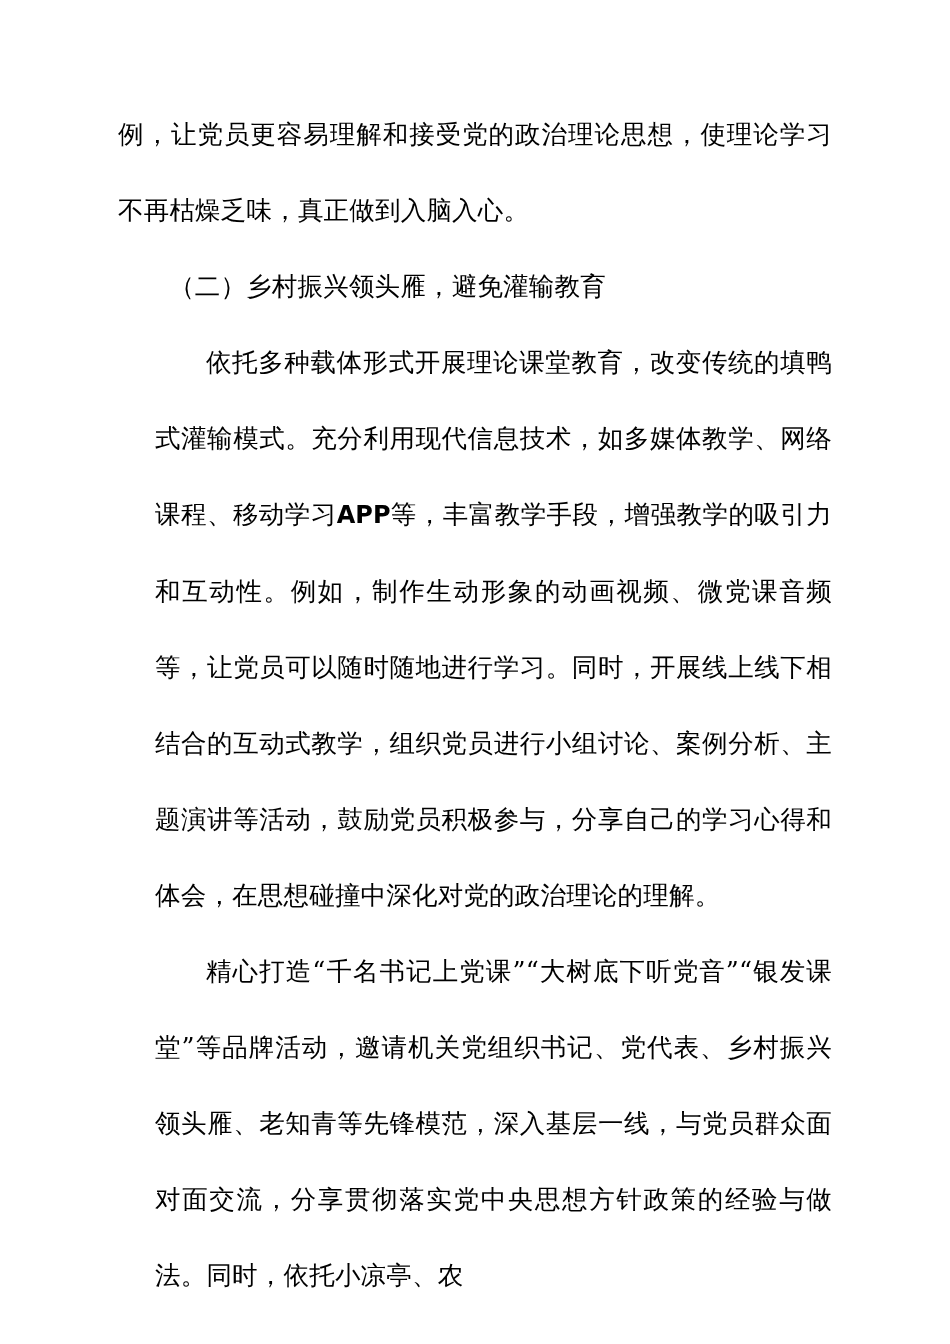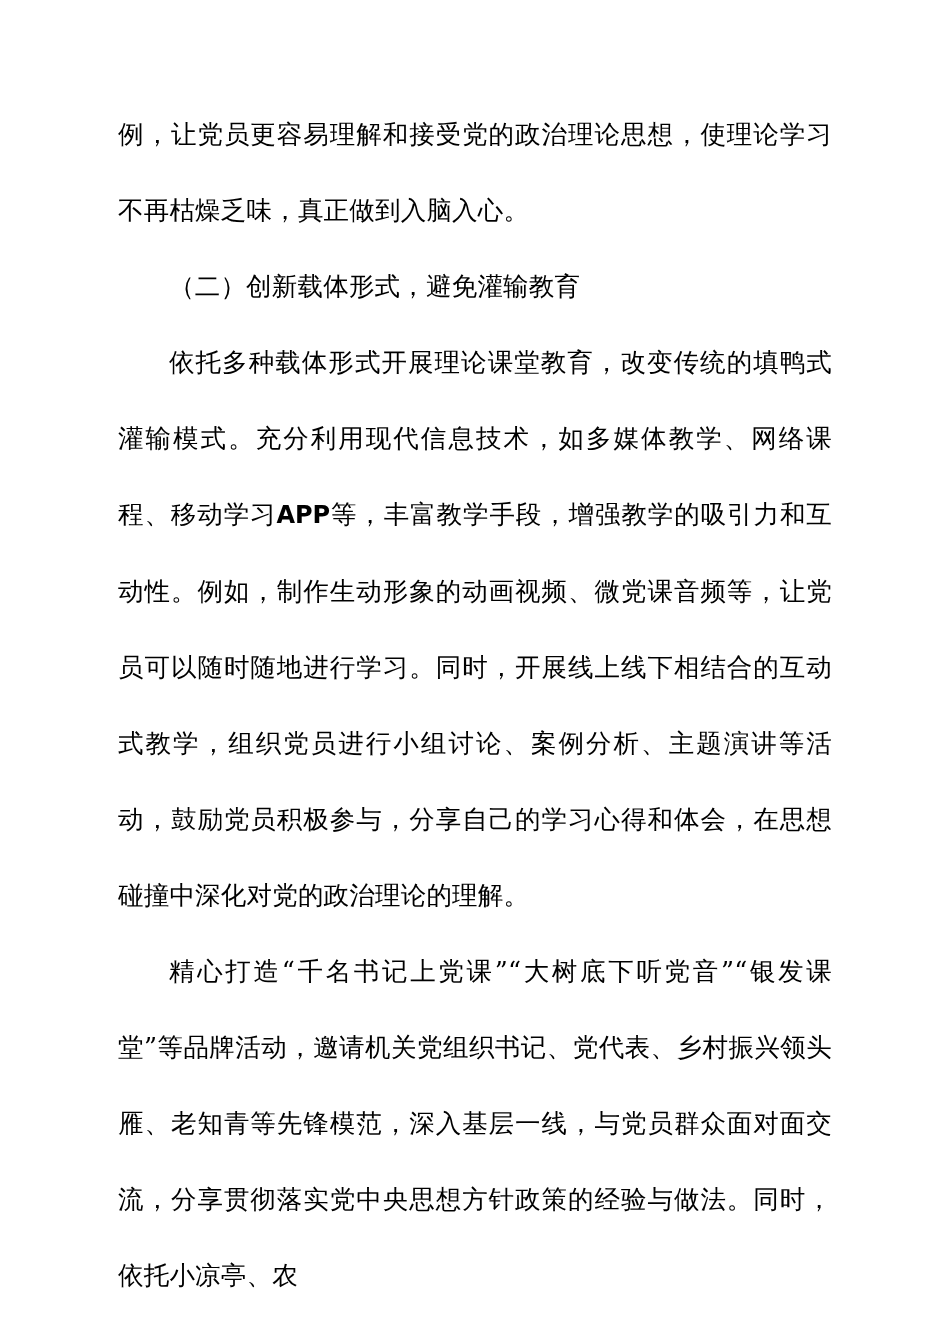--- a/index.html
+++ b/index.html
@@ -31,40 +31,41 @@
   }
   p {
     margin: 0;
     padding: 0;
   }
   .para {
     text-indent: 0;
   }
   .indent {
     text-indent: 2em;
+    margin-left: 37px;
   }
   .heading {
     text-indent: 2em;
   }
   .latin {
     font-family: "DejaVu Sans", "Liberation Sans", sans-serif;
     font-weight: bold;
     font-size: 24px;
     letter-spacing: 0;
   }
 </style>
 </head>
 <body>
 
 <div class="page">
   <div class="doc-body">
 
     <p class="para">例，让党员更容易理解和接受党的政治理论思想，使理论学习不再枯燥乏味，真正做到入脑入心。</p>
 
-    <p class="heading">（二）创新载体形式，避免灌输教育</p>
+    <p class="heading">（二）乡村振兴领头雁，避免灌输教育</p>
 
     <p class="indent"><span>依托多种载体形式开展理论课堂教育，改变传统的填鸭式灌输模式。充分利用现代信息技术，如多媒体教学、网络课程、移动学习</span><span class="latin">APP</span><span>等，丰富教学手段，增强教学的吸引力和互动性。例如，制作生动形象的动画视频、微党课音频等，让党员可以随时随地进行学习。同时，开展线上线下相结合的互动式教学，组织党员进行小组讨论、案例分析、主题演讲等活动，鼓励党员积极参与，分享自己的学习心得和体会，在思想碰撞中深化对党的政治理论的理解。</span></p>
 
 
     <p class="indent">精心打造“千名书记上党课”“大树底下听党音”“银发课堂”等品牌活动，邀请机关党组织书记、党代表、乡村振兴领头雁、老知青等先锋模范，深入基层一线，与党员群众面对面交流，分享贯彻落实党中央思想方针政策的经验与做法。同时，依托小凉亭、农</p>
 
   </div>
 </div>
 
 </body></html>

